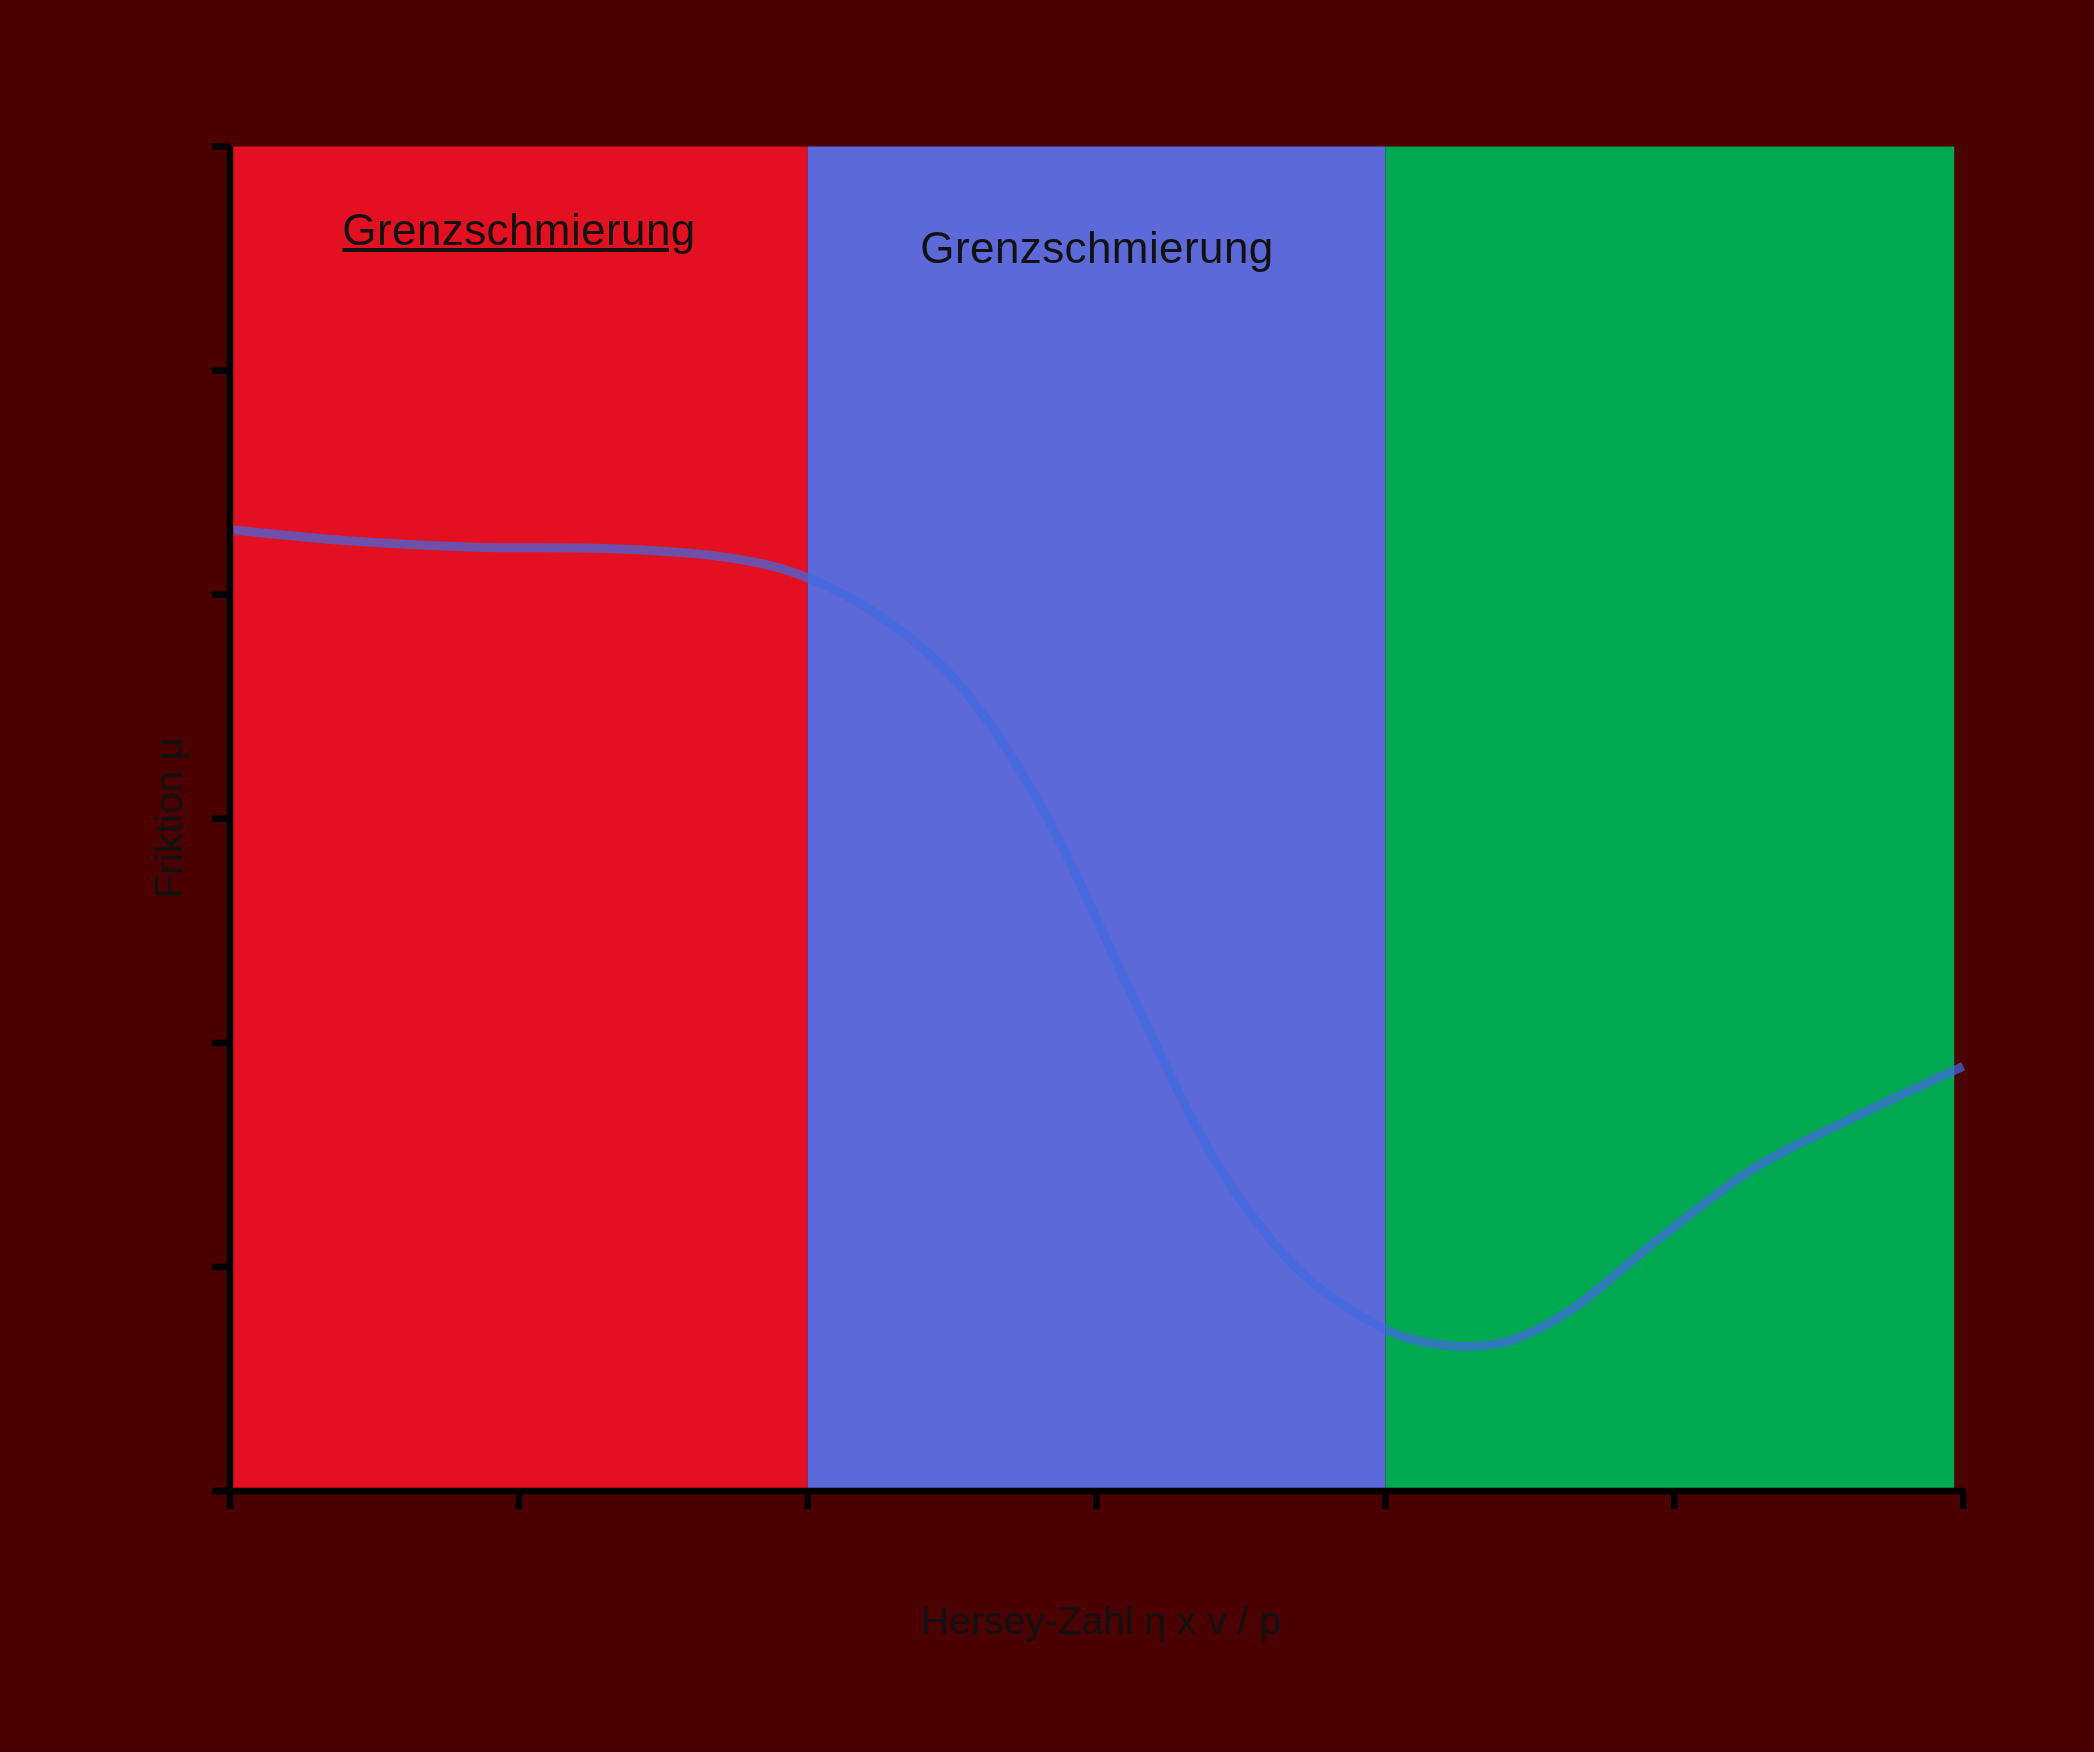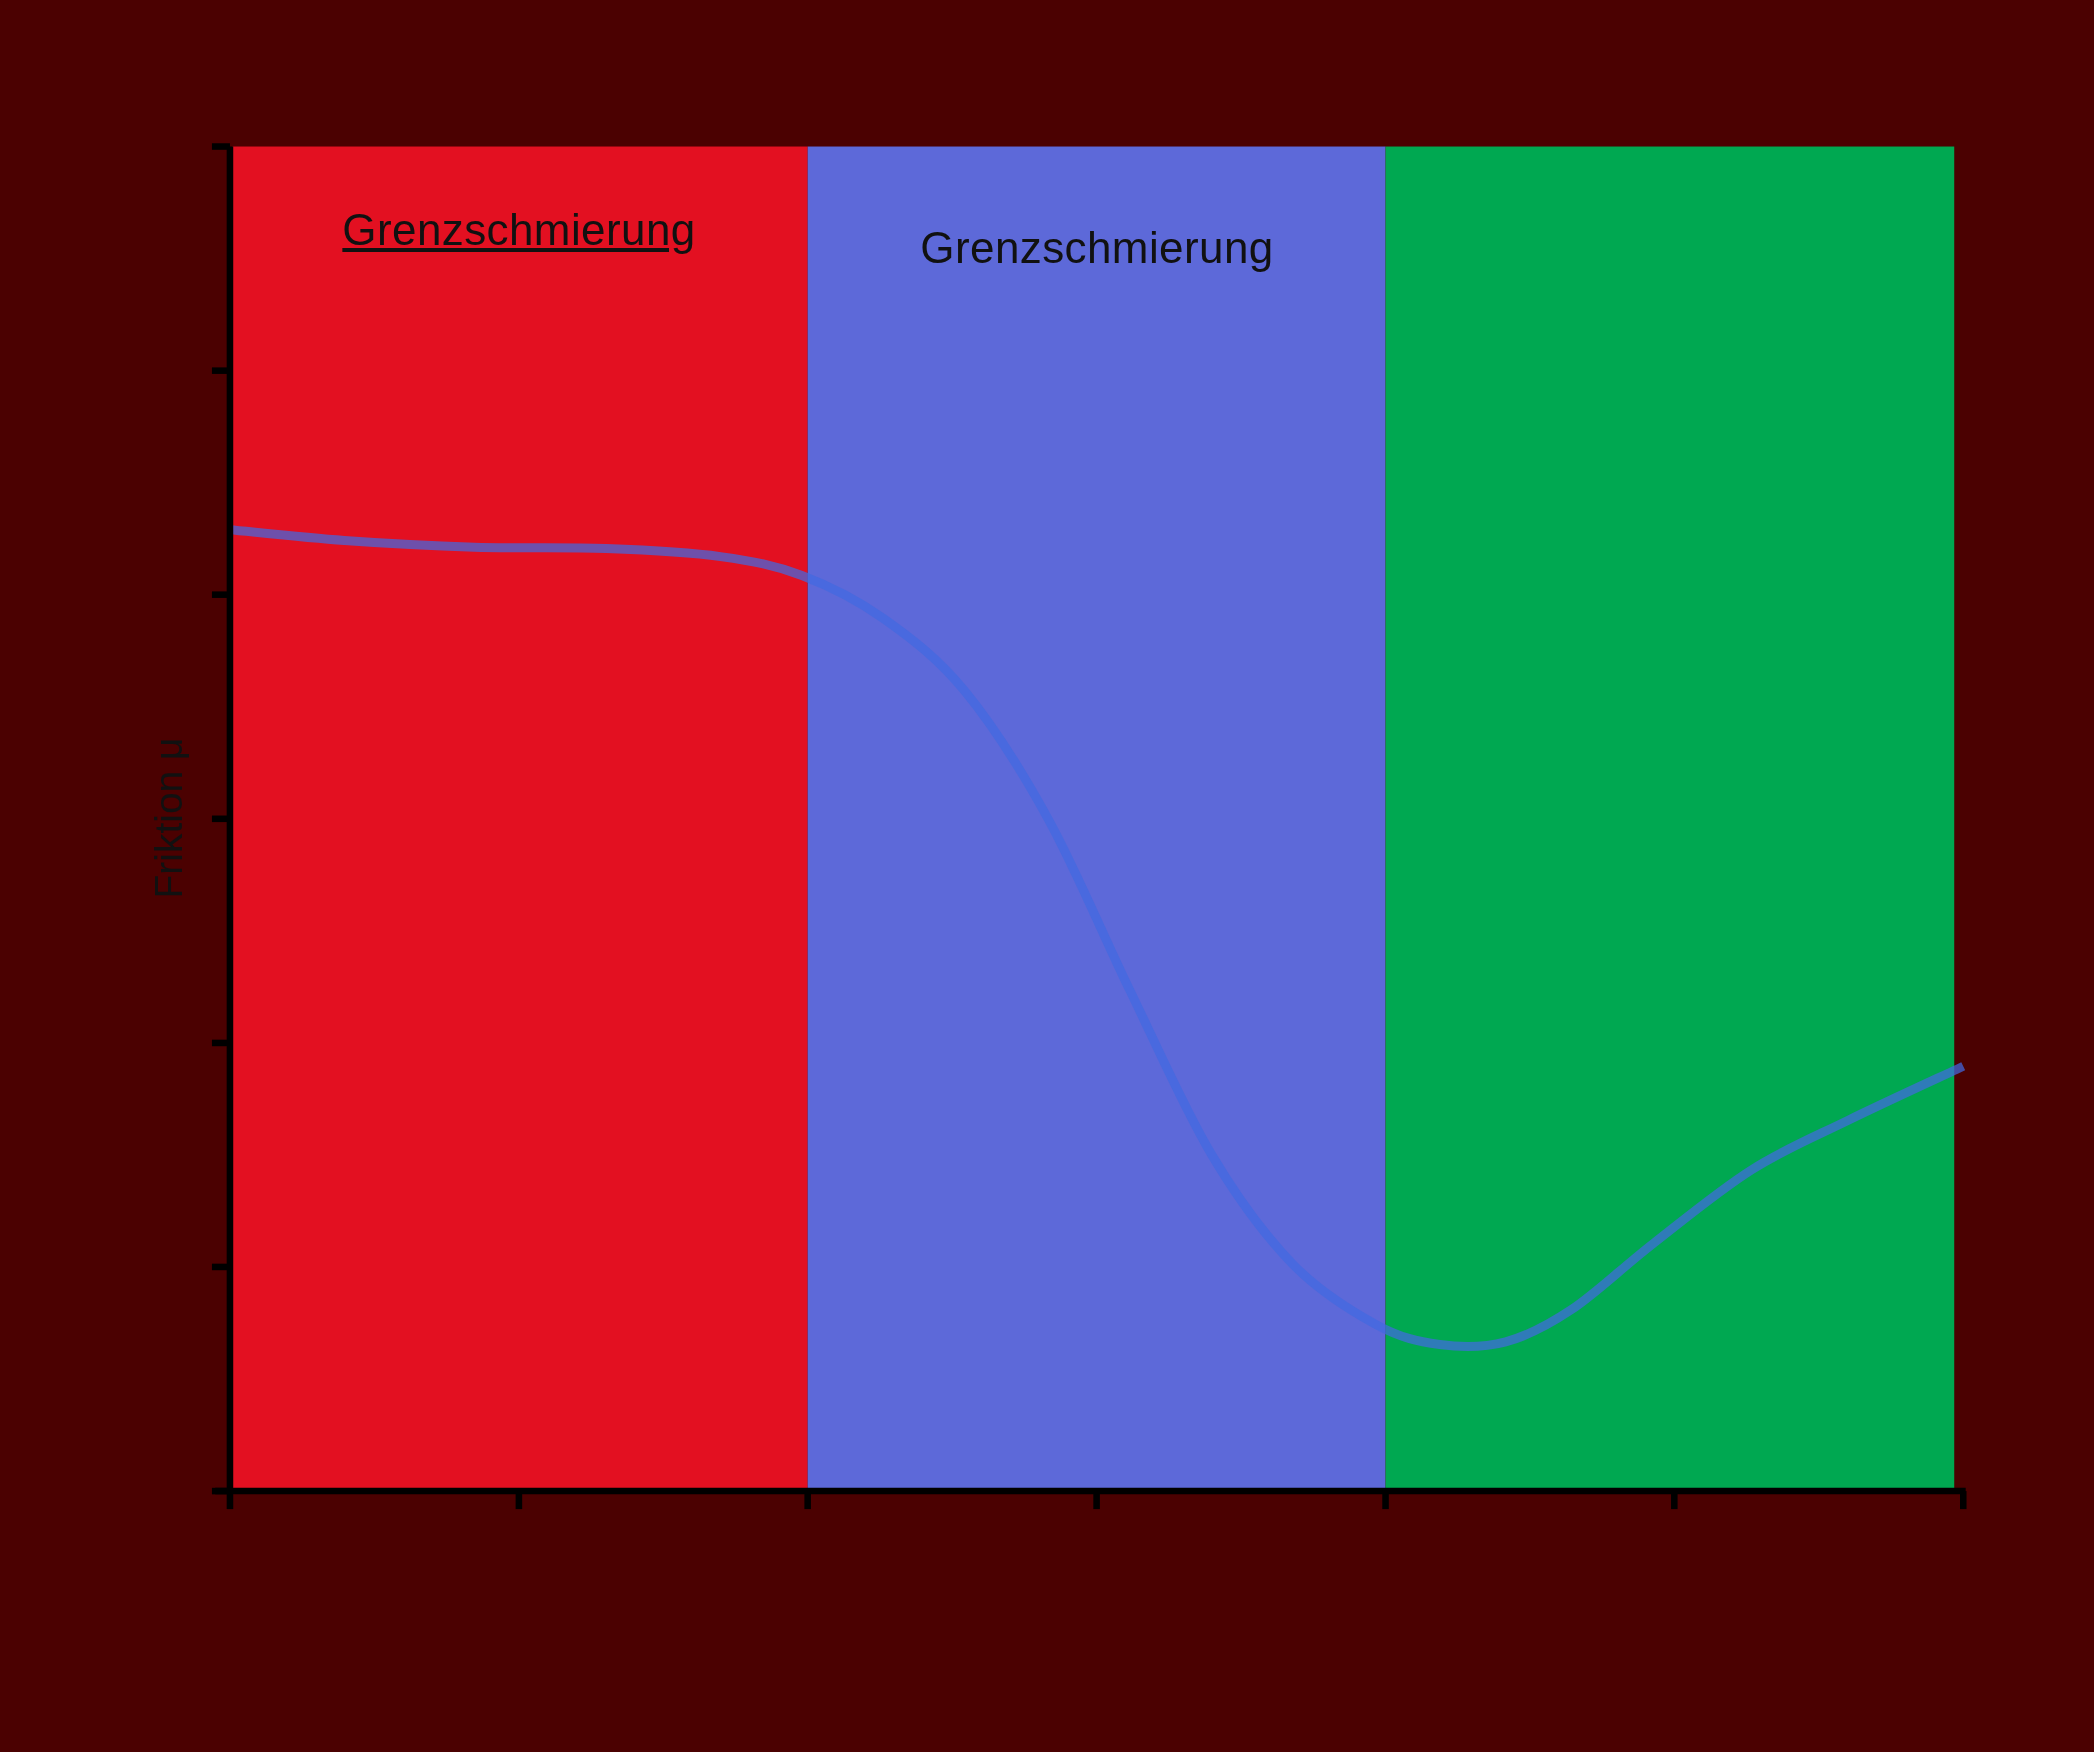--- a/index.html
+++ b/index.html
@@ -79,17 +79,18 @@
       <line x1="259" y1="1274.3881" x2="281" y2="1274.3881" stroke="#000000" stroke-width="8"></line>
       <line x1="259" y1="1548.1119" x2="281" y2="1548.1119" stroke="#000000" stroke-width="8"></line>
       <line x1="259" y1="1822" x2="281" y2="1822" stroke="#000000" stroke-width="8"></line>
     </svg>
 
   <div class="region-label" id="region-label-0">Grenzschmierung</div>
 
   <div class="region-label" id="region-label-1">Grenzschmierung</div>
 
 
+  <div class="x-axis-label">Hersey-Zahl η x v / p</div>
 
   <div class="y-axis-label">Friktion μ</div>
 
 </div>
 
 
 </body></html>

